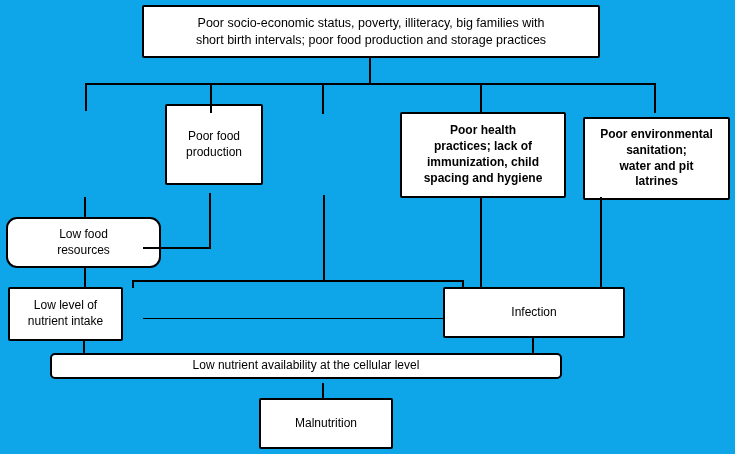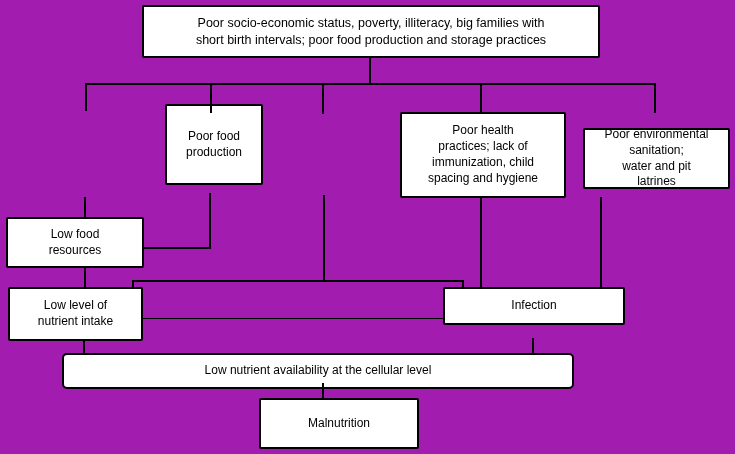--- a/index.html
+++ b/index.html
@@ -1,20 +1,20 @@
 <!DOCTYPE html>
 <html><head>
 <meta charset="utf-8">
 <style>
   html, body { margin: 0; padding: 0; background: #ffffff; }
   .canvas {
     position: relative;
     width: 735px;
     height: 454px;
-    background: #a21caf;
+    background: #0ea5e9;
     font-family: "Liberation Sans", sans-serif;
     color: #000000;
     overflow: hidden;
   }
   .node {
     position: absolute;
     box-sizing: border-box;
     border: 2px solid #000000;
     background: #ffffff;
     display: flex;
@@ -39,41 +39,41 @@
 <div class="canvas">
 
   <div class="node" style="left:142px; top:5px; width:458px; height:53px; font-size:12.5px;">Poor socio-economic status, poverty, illiteracy, big families with
 short birth intervals; poor food production and storage practices</div>
 
 
   <div class="node" style="left:165px; top:104px; width:98px; height:81px;">Poor food
 production</div>
 
 
-  <div class="node" style="left:400px; top:112px; width:166px; height:86px;">Poor health
+  <div class="node" style="left:400px; top:112px; width:166px; height:86px;font-weight:bold;">Poor health
 practices; lack of
 immunization, child
 spacing and hygiene</div>
 
-  <div class="node" style="left:583px; top:128px; width:147px; height:61px;">Poor environmental
+  <div class="node" style="left:583px; top:117px; width:147px; height:83px;font-weight:bold;">Poor environmental
 sanitation;
 water and pit
 latrines</div>
 
-  <div class="node" style="left:6px; top:217px; width:138px; height:51px;">Low food
+  <div class="node" style="left:6px; top:217px; width:155px; height:51px;border-radius:11px;">Low food
 resources</div>
 
-  <div class="node" style="left:8px; top:287px; width:135px; height:54px;">Low level of
+  <div class="node" style="left:8px; top:287px; width:115px; height:54px;">Low level of
 nutrient intake</div>
 
-  <div class="node" style="left:443px; top:287px; width:182px; height:38px;">Infection</div>
+  <div class="node" style="left:443px; top:287px; width:182px; height:51px;">Infection</div>
 
-  <div class="node rounded" style="left:62px; top:353px; width:512px; height:36px;">Low nutrient availability at the cellular level</div>
+  <div class="node rounded" style="left:50px; top:353px; width:512px; height:26px;">Low nutrient availability at the cellular level</div>
 
-  <div class="node" style="left:259px; top:398px; width:160px; height:51px;">Malnutrition</div>
+  <div class="node" style="left:259px; top:398px; width:134px; height:51px;">Malnutrition</div>
 
   <div class="line" style="left:369px; top:57px; width:2px; height:28px;"></div>
 
   <div class="line" style="left:85px; top:83px; width:571px; height:2px;"></div>
 
   <div class="line" style="left:85px; top:83px; width:2px; height:28px;"></div>
   <div class="line" style="left:210px; top:83px; width:2px; height:30px;"></div>
   <div class="line" style="left:322px; top:83px; width:2px; height:31px;"></div>
   <div class="line" style="left:480px; top:83px; width:2px; height:30px;"></div>
   <div class="line" style="left:654px; top:83px; width:2px; height:30px;"></div>

